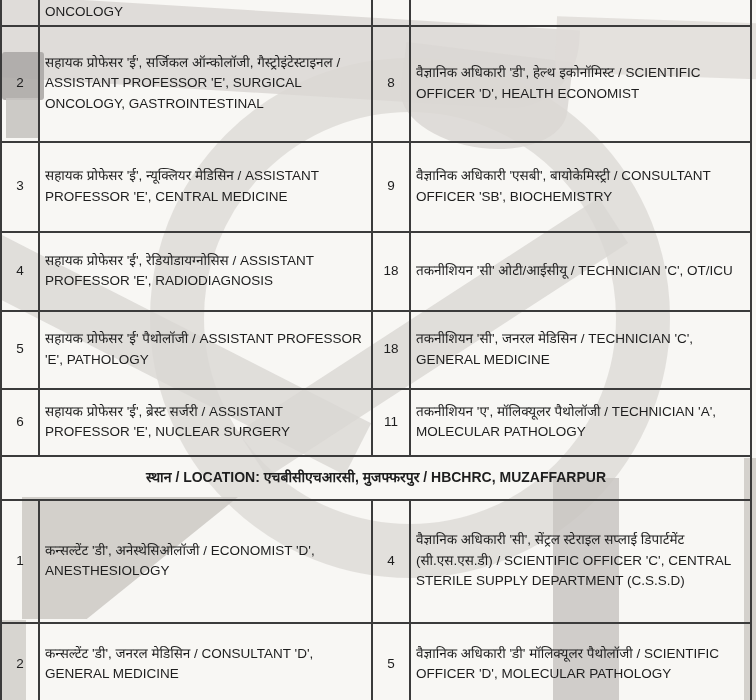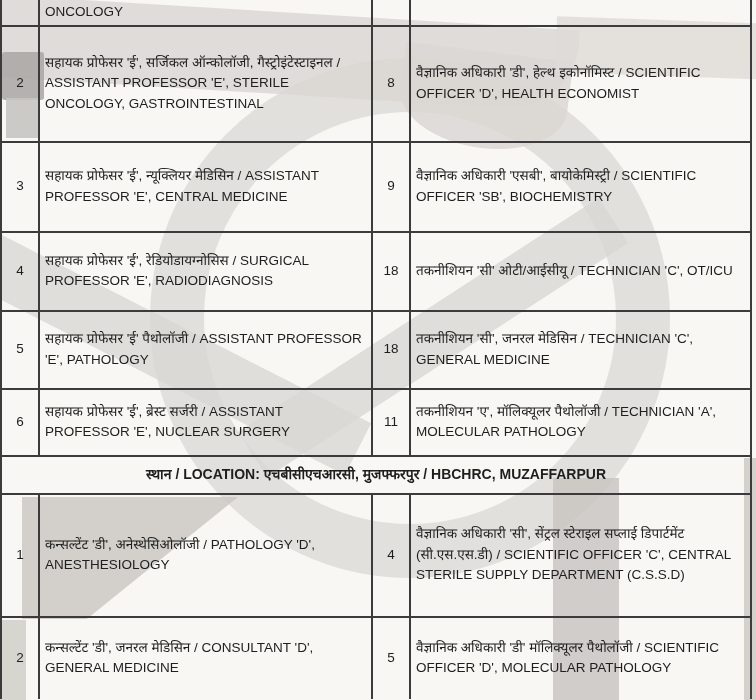--- a/index.html
+++ b/index.html
@@ -62,21 +62,21 @@
     word-wrap:break-word;
   }
   td.sn{text-align:center;padding:2px 1px;}
   tr.r0 td{border-top:none;vertical-align:top;}
   tr.r0{height:15px;}
   tr.r1{height:116px;}
   tr.r2{height:90px;}
   tr.r3{height:79px;}
   tr.r4{height:78px;}
   tr.r5{height:67px;}
-  tr.rloc{height:38px;}
+  tr.rloc{height:44px;}
   tr.rloc td{text-align:center;font-weight:bold;font-size:14px;padding:4px 4px;}
   tr.r6{height:123px;}
   tr.r7{height:82px;}
   tr.r7 td{border-bottom:none;}
 </style>
 </head>
 <body>
 
 <div class="wm wm-ring"></div>
 <div class="wm wm-top-swath"></div>
@@ -102,35 +102,35 @@
   <tbody>
       <tr class="r0">
     <td class="sn"></td>
     <td class="pos">ONCOLOGY</td>
     <td class="sn"></td>
     <td class="pos"></td>
   </tr>
 
   <tr class="r1">
     <td class="sn">2</td>
-    <td class="pos">सहायक प्रोफेसर 'ई', सर्जिकल ऑन्कोलॉजी, गैस्ट्रोइंटेस्टाइनल / ASSISTANT PROFESSOR 'E', STERILE ONCOLOGY, GASTROINTESTINAL</td>
+    <td class="pos">सहायक प्रोफेसर 'ई', सर्जिकल ऑन्कोलॉजी, गैस्ट्रोइंटेस्टाइनल / ASSISTANT PROFESSOR 'E', SURGICAL ONCOLOGY, GASTROINTESTINAL</td>
     <td class="sn">8</td>
     <td class="pos">वैज्ञानिक अधिकारी 'डी', हेल्थ इकोनॉमिस्ट / SCIENTIFIC OFFICER 'D', HEALTH ECONOMIST</td>
   </tr>
 
   <tr class="r2">
     <td class="sn">3</td>
     <td class="pos">सहायक प्रोफेसर 'ई', न्यूक्लियर मेडिसिन / ASSISTANT PROFESSOR 'E', CENTRAL MEDICINE</td>
     <td class="sn">9</td>
-    <td class="pos">वैज्ञानिक अधिकारी 'एसबी', बायोकेमिस्ट्री / SCIENTIFIC OFFICER 'SB', BIOCHEMISTRY</td>
+    <td class="pos">वैज्ञानिक अधिकारी 'एसबी', बायोकेमिस्ट्री / CONSULTANT OFFICER 'SB', BIOCHEMISTRY</td>
   </tr>
 
   <tr class="r3">
     <td class="sn">4</td>
-    <td class="pos">सहायक प्रोफेसर 'ई', रेडियोडायग्नोसिस / SURGICAL PROFESSOR 'E', RADIODIAGNOSIS</td>
+    <td class="pos">सहायक प्रोफेसर 'ई', रेडियोडायग्नोसिस / ASSISTANT PROFESSOR 'E', RADIODIAGNOSIS</td>
     <td class="sn">18</td>
     <td class="pos">तकनीशियन 'सी' ओटी/आईसीयू / TECHNICIAN 'C', OT/ICU</td>
   </tr>
 
   <tr class="r4">
     <td class="sn">5</td>
     <td class="pos">सहायक प्रोफेसर 'ई' पैथोलॉजी / ASSISTANT PROFESSOR 'E', PATHOLOGY</td>
     <td class="sn">18</td>
     <td class="pos">तकनीशियन 'सी', जनरल मेडिसिन / TECHNICIAN 'C', GENERAL MEDICINE</td>
   </tr>
@@ -141,21 +141,21 @@
     <td class="sn">11</td>
     <td class="pos">तकनीशियन 'ए', मॉलिक्यूलर पैथोलॉजी / TECHNICIAN 'A', MOLECULAR PATHOLOGY</td>
   </tr>
 
   <tr class="rloc">
     <td colspan="4">स्थान / LOCATION: एचबीसीएचआरसी, मुजफ्फरपुर / HBCHRC, MUZAFFARPUR</td>
   </tr>
 
   <tr class="r6">
     <td class="sn">1</td>
-    <td class="pos">कन्सल्टेंट 'डी', अनेस्थेसिओलॉजी / PATHOLOGY 'D', ANESTHESIOLOGY</td>
+    <td class="pos">कन्सल्टेंट 'डी', अनेस्थेसिओलॉजी / ECONOMIST 'D', ANESTHESIOLOGY</td>
     <td class="sn">4</td>
     <td class="pos">वैज्ञानिक अधिकारी 'सी', सेंट्रल स्टेराइल सप्लाई डिपार्टमेंट (सी.एस.एस.डी) / SCIENTIFIC OFFICER 'C', CENTRAL STERILE SUPPLY DEPARTMENT (C.S.S.D)</td>
   </tr>
 
   <tr class="r7">
     <td class="sn">2</td>
     <td class="pos">कन्सल्टेंट 'डी', जनरल मेडिसिन / CONSULTANT 'D', GENERAL MEDICINE</td>
     <td class="sn">5</td>
     <td class="pos">वैज्ञानिक अधिकारी 'डी' मॉलिक्यूलर पैथोलॉजी / SCIENTIFIC OFFICER 'D', MOLECULAR PATHOLOGY</td>
   </tr>

